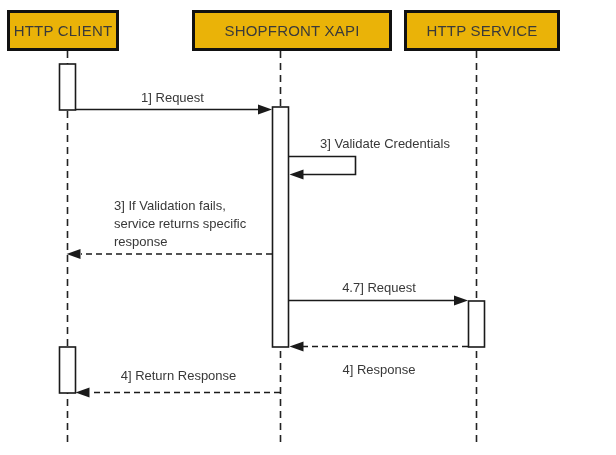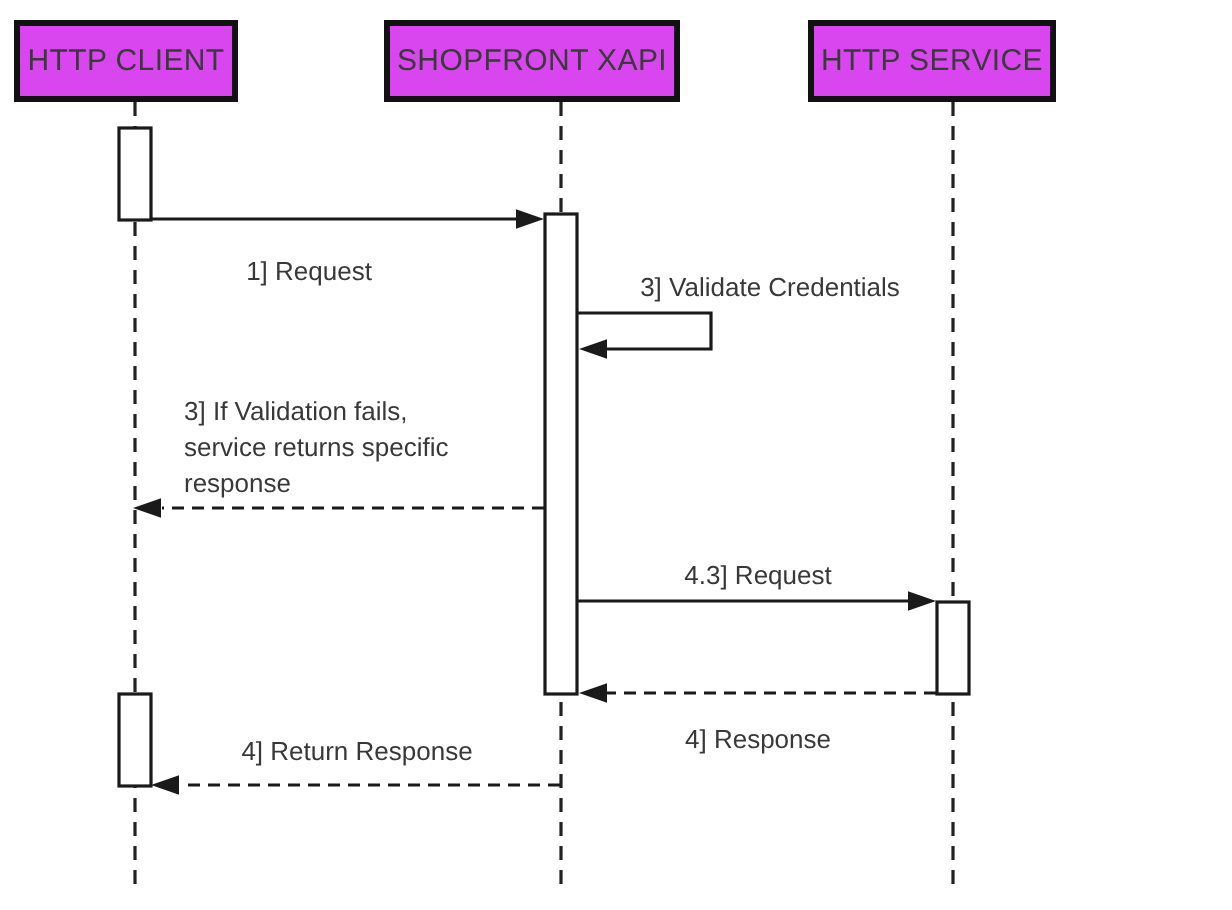--- a/index.html
+++ b/index.html
@@ -21,39 +21,40 @@
     top: 0;
     width: 616px;
     height: 455px;
   }
   .actor-box {
     position: absolute;
     top: 10px;
     height: 41px;
     box-sizing: border-box;
     border: 3px solid #111111;
-    background: #d946ef;
+    background: #eab308;
     display: flex;
     align-items: center;
     justify-content: center;
     font-size: 15px;
     color: #3a3a3a;
     letter-spacing: 0.2px;
     white-space: nowrap;
   }
   .msg-label {
     position: absolute;
     font-size: 13px;
     color: #383838;
     text-align: center;
     white-space: pre-line;
     line-height: 18px;
   }
   .msg-label.left-align {
     text-align: left;
+    margin-left: 22px;
   }
 </style>
 </head>
 <body>
 
 <div id="canvas">
 
   <svg id="diagram-svg" viewBox="0 0 616 455" xmlns="http://www.w3.org/2000/svg">
 
     <path d="M67.5 51 L67.5 445" stroke="#222222" stroke-width="1.6" stroke-dasharray="7,5" fill="none"></path>
@@ -80,29 +81,29 @@
     <line x1="468" y1="346.5" x2="303" y2="346.5" stroke="#1a1a1a" stroke-width="1.6" stroke-dasharray="6,4"></line>
     <polygon points="289.5,346.5 303.5,341.6 303.5,351.4" fill="#1a1a1a"></polygon>
 
     <line x1="280" y1="392.5" x2="90" y2="392.5" stroke="#1a1a1a" stroke-width="1.6" stroke-dasharray="6,4"></line>
     <polygon points="75.5,392.5 89.5,387.6 89.5,397.4" fill="#1a1a1a"></polygon>
   </svg>
 
   <div class="actor-box" style="left:7px; width:112px;">
     <span>HTTP CLIENT</span>
   </div>
-  <div class="actor-box" style="left:192px; width:148px;">
+  <div class="actor-box" style="left:192px; width:200px;">
     <span>SHOPFRONT XAPI</span>
   </div>
-  <div class="actor-box" style="left:404px; width:124px;">
+  <div class="actor-box" style="left:404px; width:156px;">
     <span>HTTP SERVICE</span>
   </div>
 
-  <div class="msg-label" style="left:72px; top:89px; width:165px;margin-top:38px;">1] Request</div>
+  <div class="msg-label" style="left:90px; top:89px; width:165px;">1] Request</div>
   <div class="msg-label" style="left:305px; top:135px; width:160px;">3] Validate Credentials</div>
   <div class="msg-label left-align" style="left:92px; top:197px; width:175px;">3] If Validation fails,
 service returns specific
 response</div>
-  <div class="msg-label" style="left:298px; top:279px; width:162px;">4.3] Request</div>
+  <div class="msg-label" style="left:298px; top:279px; width:162px;">4.7] Request</div>
   <div class="msg-label" style="left:298px; top:325px; width:162px;margin-top:36px;">4] Response</div>
   <div class="msg-label" style="left:96px; top:367px; width:165px;">4] Return Response</div>
 
 </div>
 
 </body></html>

